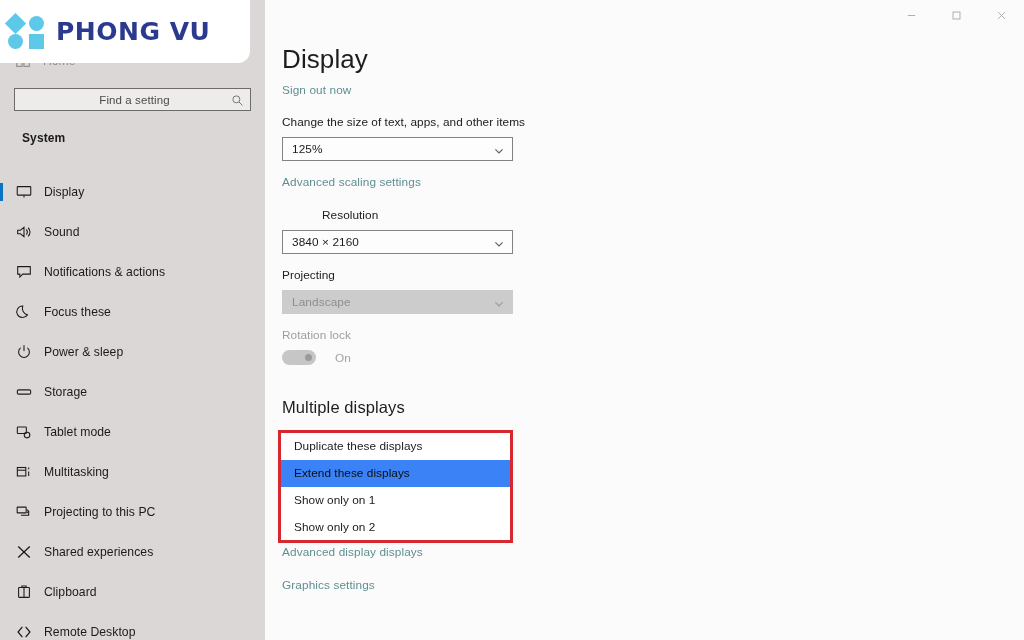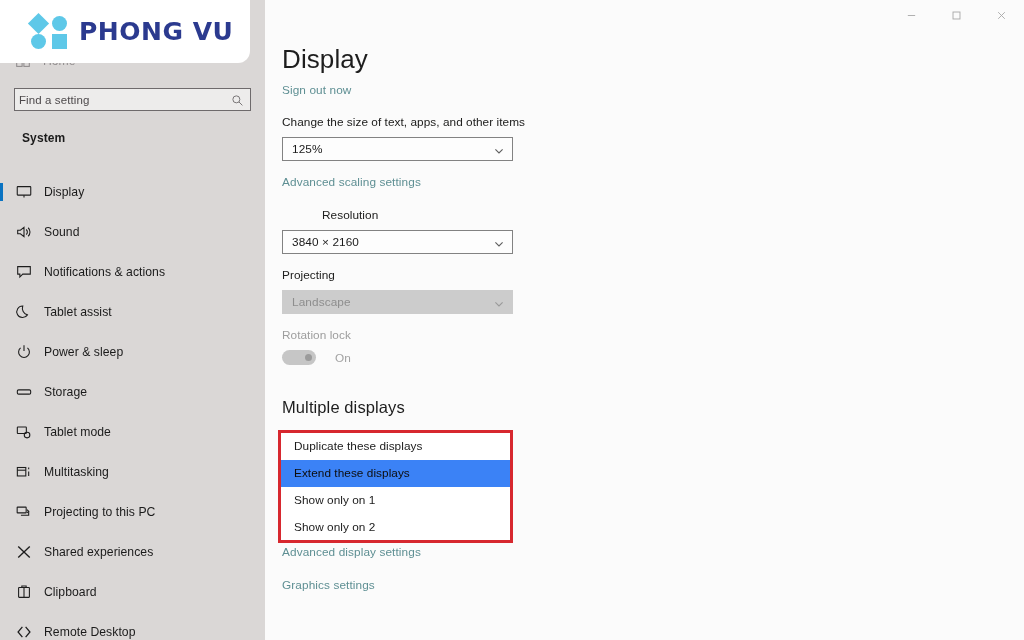--- a/index.html
+++ b/index.html
@@ -67,21 +67,22 @@
     position: absolute;
     left: 14px;
     top: 88px;
     width: 237px;
     height: 23px;
     box-sizing: border-box;
     background: rgba(255,255,255,0.52);
     border: 1px solid #6e6a6c;
     display: flex;
     align-items: center;
-    padding: 0 6px 0 4px;
+    padding: 0 6px 0 23px;
+    text-align: center;
   }
   #search-box .ph {
     flex: 1;
     font-size: 11.5px;
     color: #4e4a4c;
     letter-spacing: .1px;
   }
   .search-glyph { width: 13px; height: 13px; flex: 0 0 13px; opacity: .75; }
 
   #sidebar-section-title {
@@ -320,21 +321,21 @@
   #logo-overlay {
     position: absolute;
     left: 0;
     top: 0;
     width: 250px;
     height: 63px;
     background: #ffffff;
     border-bottom-right-radius: 12px;
     display: flex;
     align-items: center;
-    padding-left: 31px;
+    padding-left: 8px;
     box-sizing: border-box;
     z-index: 20;
   }
   #logo-marks {
     position: relative;
     width: 38px;
     height: 36px;
     flex: 0 0 38px;
     margin-right: 10px;
   }
@@ -420,21 +421,21 @@
           </span>
           <span class="nav-lbl">Notifications &amp; actions</span>
         </div>
 
         <div class="nav-item">
           <span class="nav-ico">
             <svg viewBox="0 0 20 20" width="18" height="18" fill="none" stroke="currentColor" stroke-width="1.2">
               <path d="M13.8 13.2 A6.4 6.4 0 1 1 8.6 3.4 A7.6 7.6 0 0 0 13.8 13.2 Z"></path>
             </svg>
           </span>
-          <span class="nav-lbl">Tablet assist</span>
+          <span class="nav-lbl">Focus these</span>
         </div>
 
         <div class="nav-item">
           <span class="nav-ico">
             <svg viewBox="0 0 20 20" width="18" height="18" fill="none" stroke="currentColor" stroke-width="1.2">
               <path d="M6.2 5.4 a6 6 0 1 0 7.6 0"></path>
                 <line x1="10" y1="2.6" x2="10" y2="9"></line>
             </svg>
           </span>
           <span class="nav-lbl">Power &amp; sleep</span>
@@ -584,21 +585,21 @@
 
     <div id="multi-dd-wrap">
       <div id="multi-dd">
         <div class="dd-item">Duplicate these displays</div>
         <div class="dd-item active">Extend these displays</div>
         <div class="dd-item">Show only on 1</div>
         <div class="dd-item">Show only on 2</div>
       </div>
     </div>
 
-    <a id="adv-display" class="link">Advanced display settings</a>
+    <a id="adv-display" class="link">Advanced display displays</a>
     <a id="graphics" class="link">Graphics settings</a>
 
   </div>
 </div>
 
 <div id="logo-overlay">
   <div id="logo-marks">
     <span class="m m-diamond"></span>
     <span class="m m-circle-tr"></span>
     <span class="m m-circle-bl"></span>

